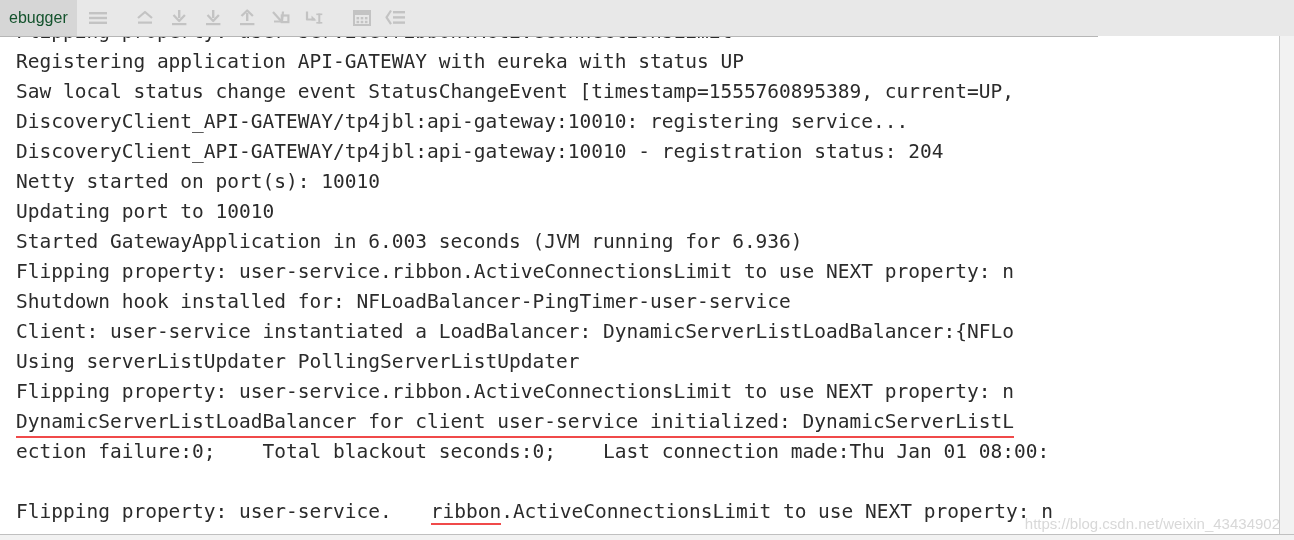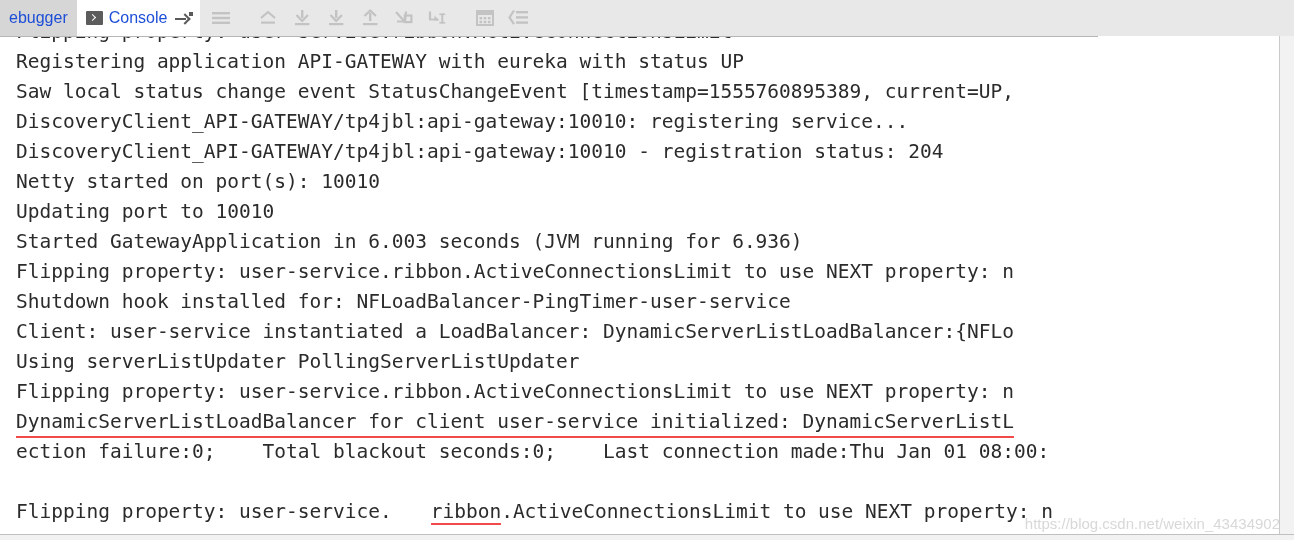--- a/index.html
+++ b/index.html
@@ -40,21 +40,21 @@
   }
 
   .tab {
     display: flex;
     align-items: center;
     gap: 6px;
     padding: 0 9px;
     height: 36px;
     box-sizing: border-box;
     font-size: 16px;
-    color: #1d4ed8;
+    color: #14532d;
     white-space: nowrap;
     cursor: default;
   }
   .tab.inactive {
     background: #d6d6d6;
   }
   .tab.active {
     background: #ffffff;
   }
   .tab-label { letter-spacing: 0px; }
@@ -239,27 +239,20 @@
 <div id="app">
 
   <div class="toolbar">
 
     <div class="tabstrip">
 
       <div class="tab inactive">
         <span class="tab-label">ebugger</span>
       </div>
 
-      <div class="tab active">
-        <span class="icon-console"></span>
-        <span class="tab-label">Console</span>
-        <span class="tab-pin">
-            <span class="sq"></span>
-          </span>
-      </div>
 
     </div>
 
     <div class="btns">
 
       <div class="tbtn">
         <svg width="20" height="16" viewBox="0 0 20 16">
           <rect x="1" y="2" width="18" height="2.4" fill="#c3c3c3"></rect>
           <rect x="1" y="6.8" width="18" height="2.4" fill="#c3c3c3"></rect>
           <rect x="1" y="11.6" width="18" height="2.4" fill="#c3c3c3"></rect>

